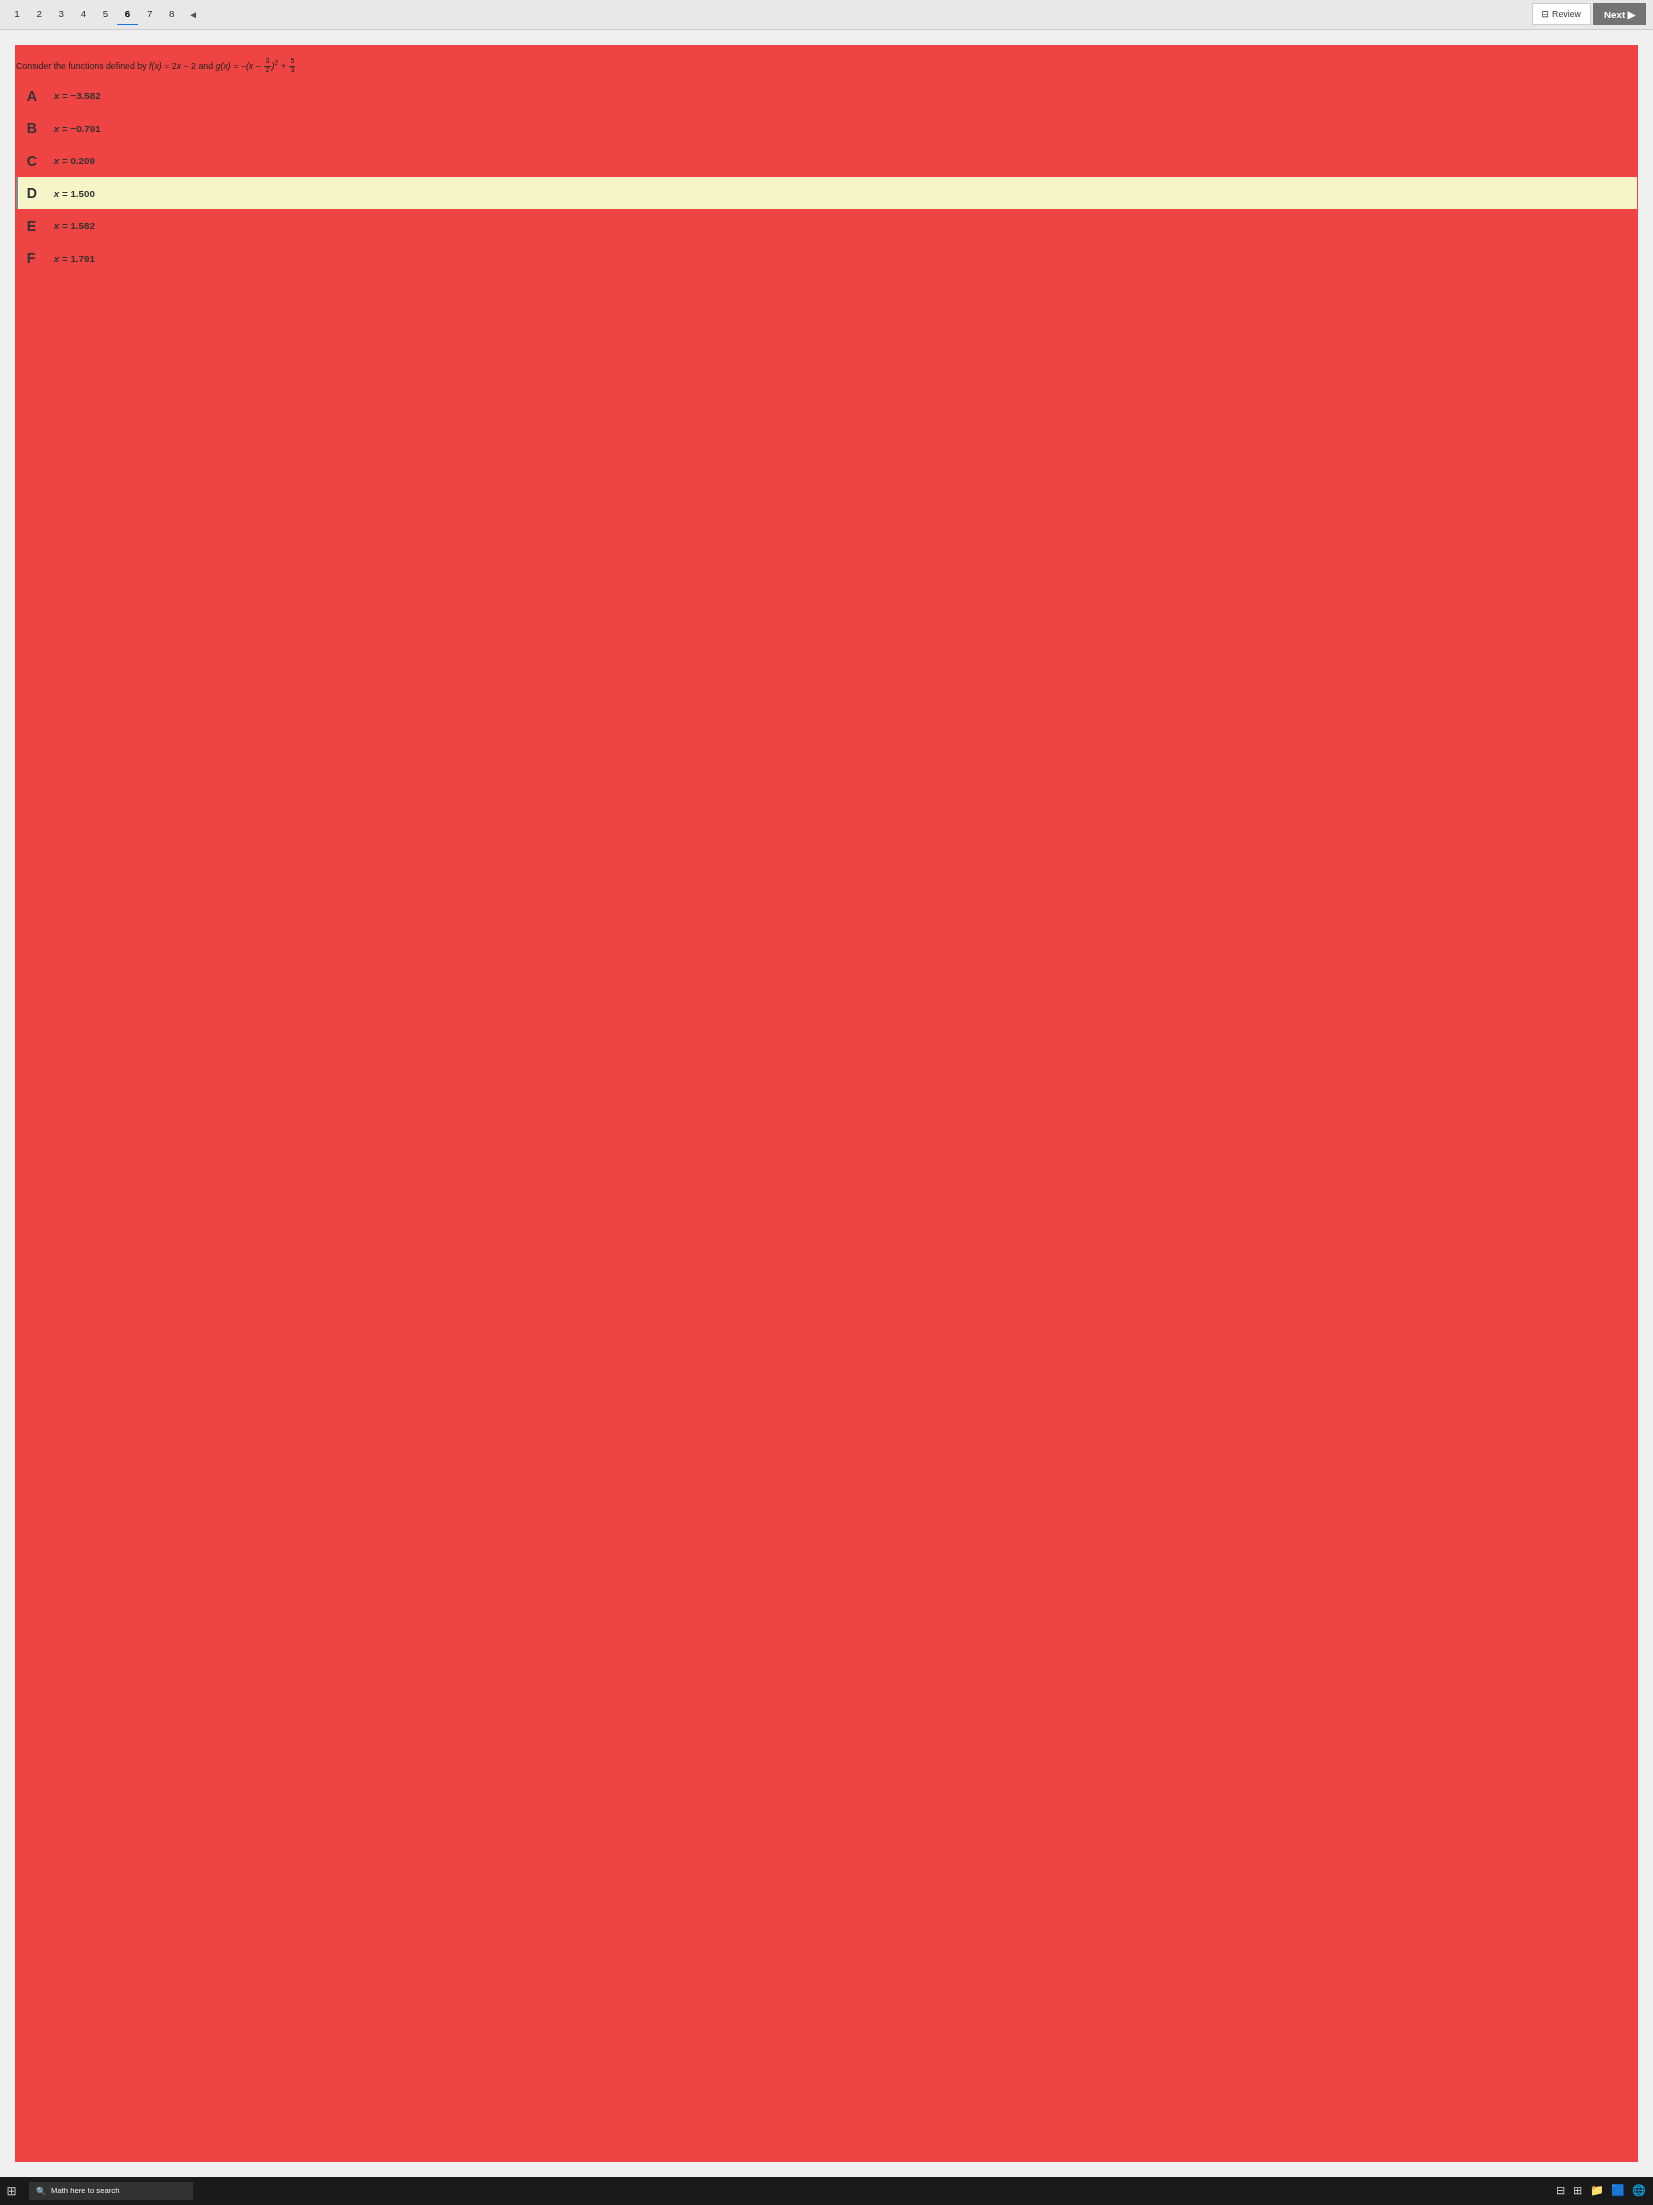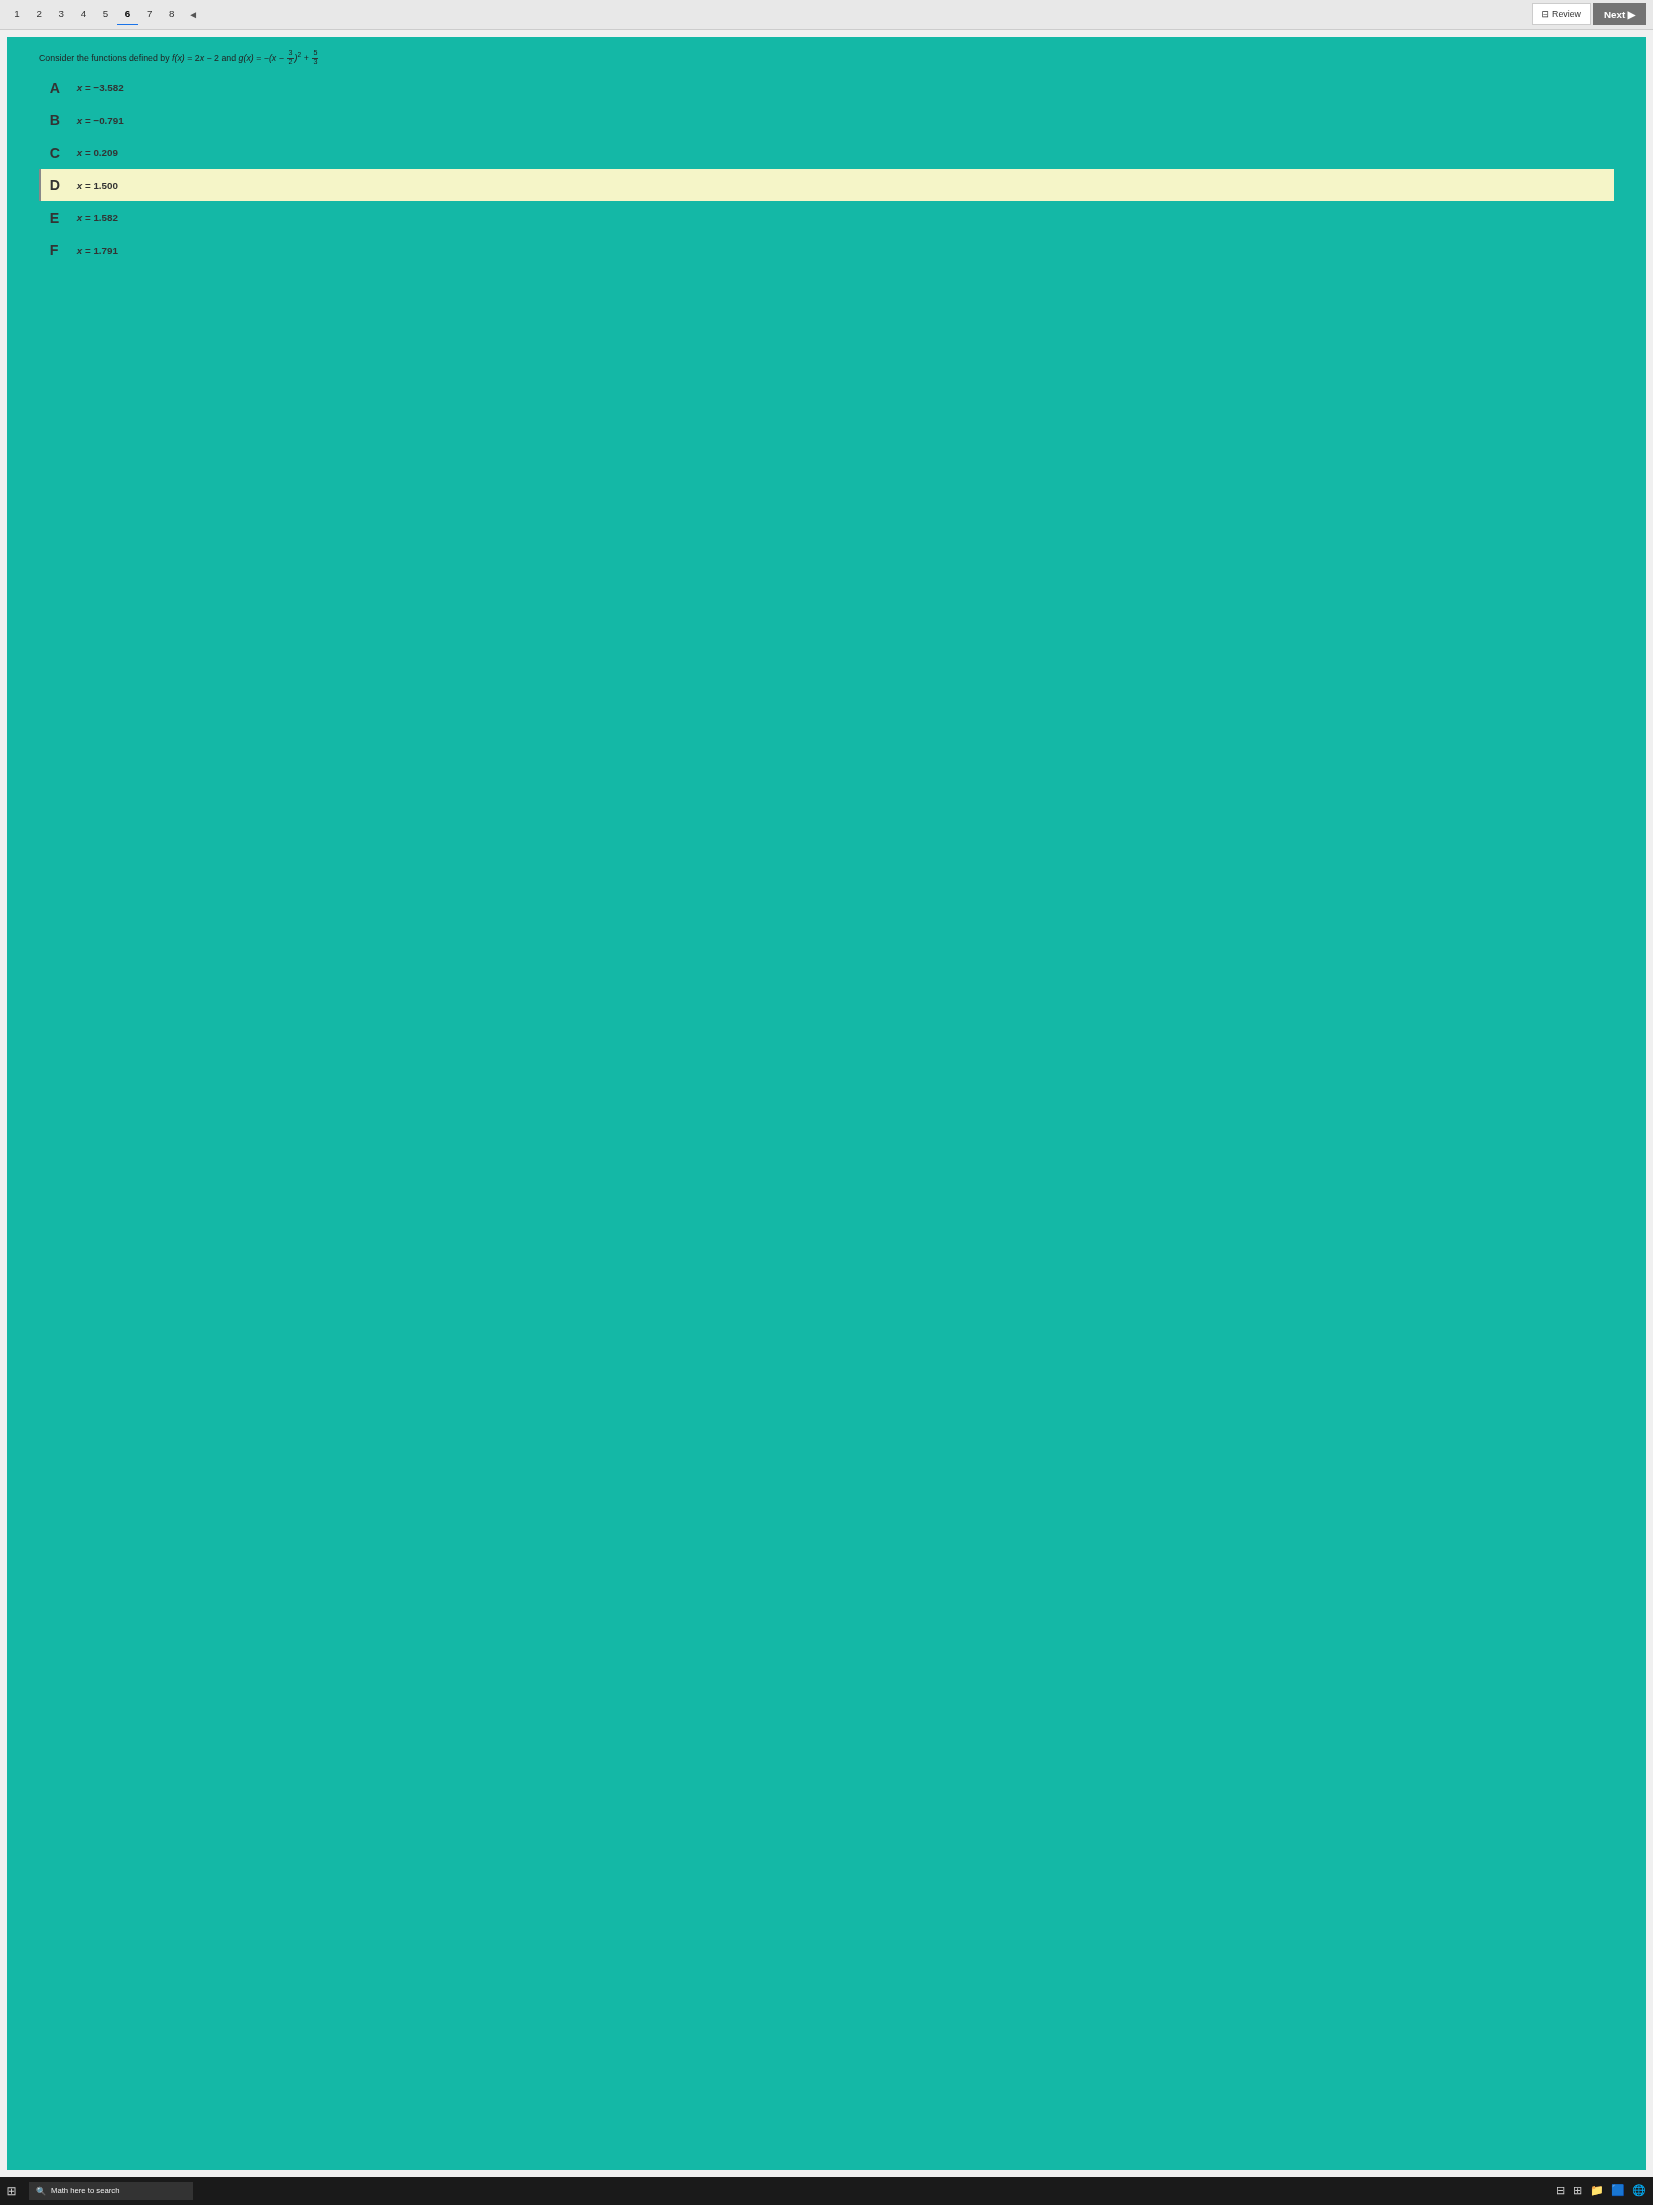--- a/index.html
+++ b/index.html
@@ -99,23 +99,23 @@
 
     .page-title {
       font-size: 14.2px;
       font-weight: normal;
       padding: 6.6px 11px 4.4px 11px;
       color: #222;
       border-bottom: 1.1px solid #ddd;
     }
 
     .content-area {
-      background: #14b8a6;
-      margin: 7px;
-      padding: 13px 32px;
+      background: #ef4444;
+      margin: 15px;
+      padding: 13px 1px;
       flex: 1;
     }
 
     .question-text {
       font-size: 8.8px;
       color: #222;
       line-height: 1.6;
       margin-bottom: 5.5px;
     }
 

